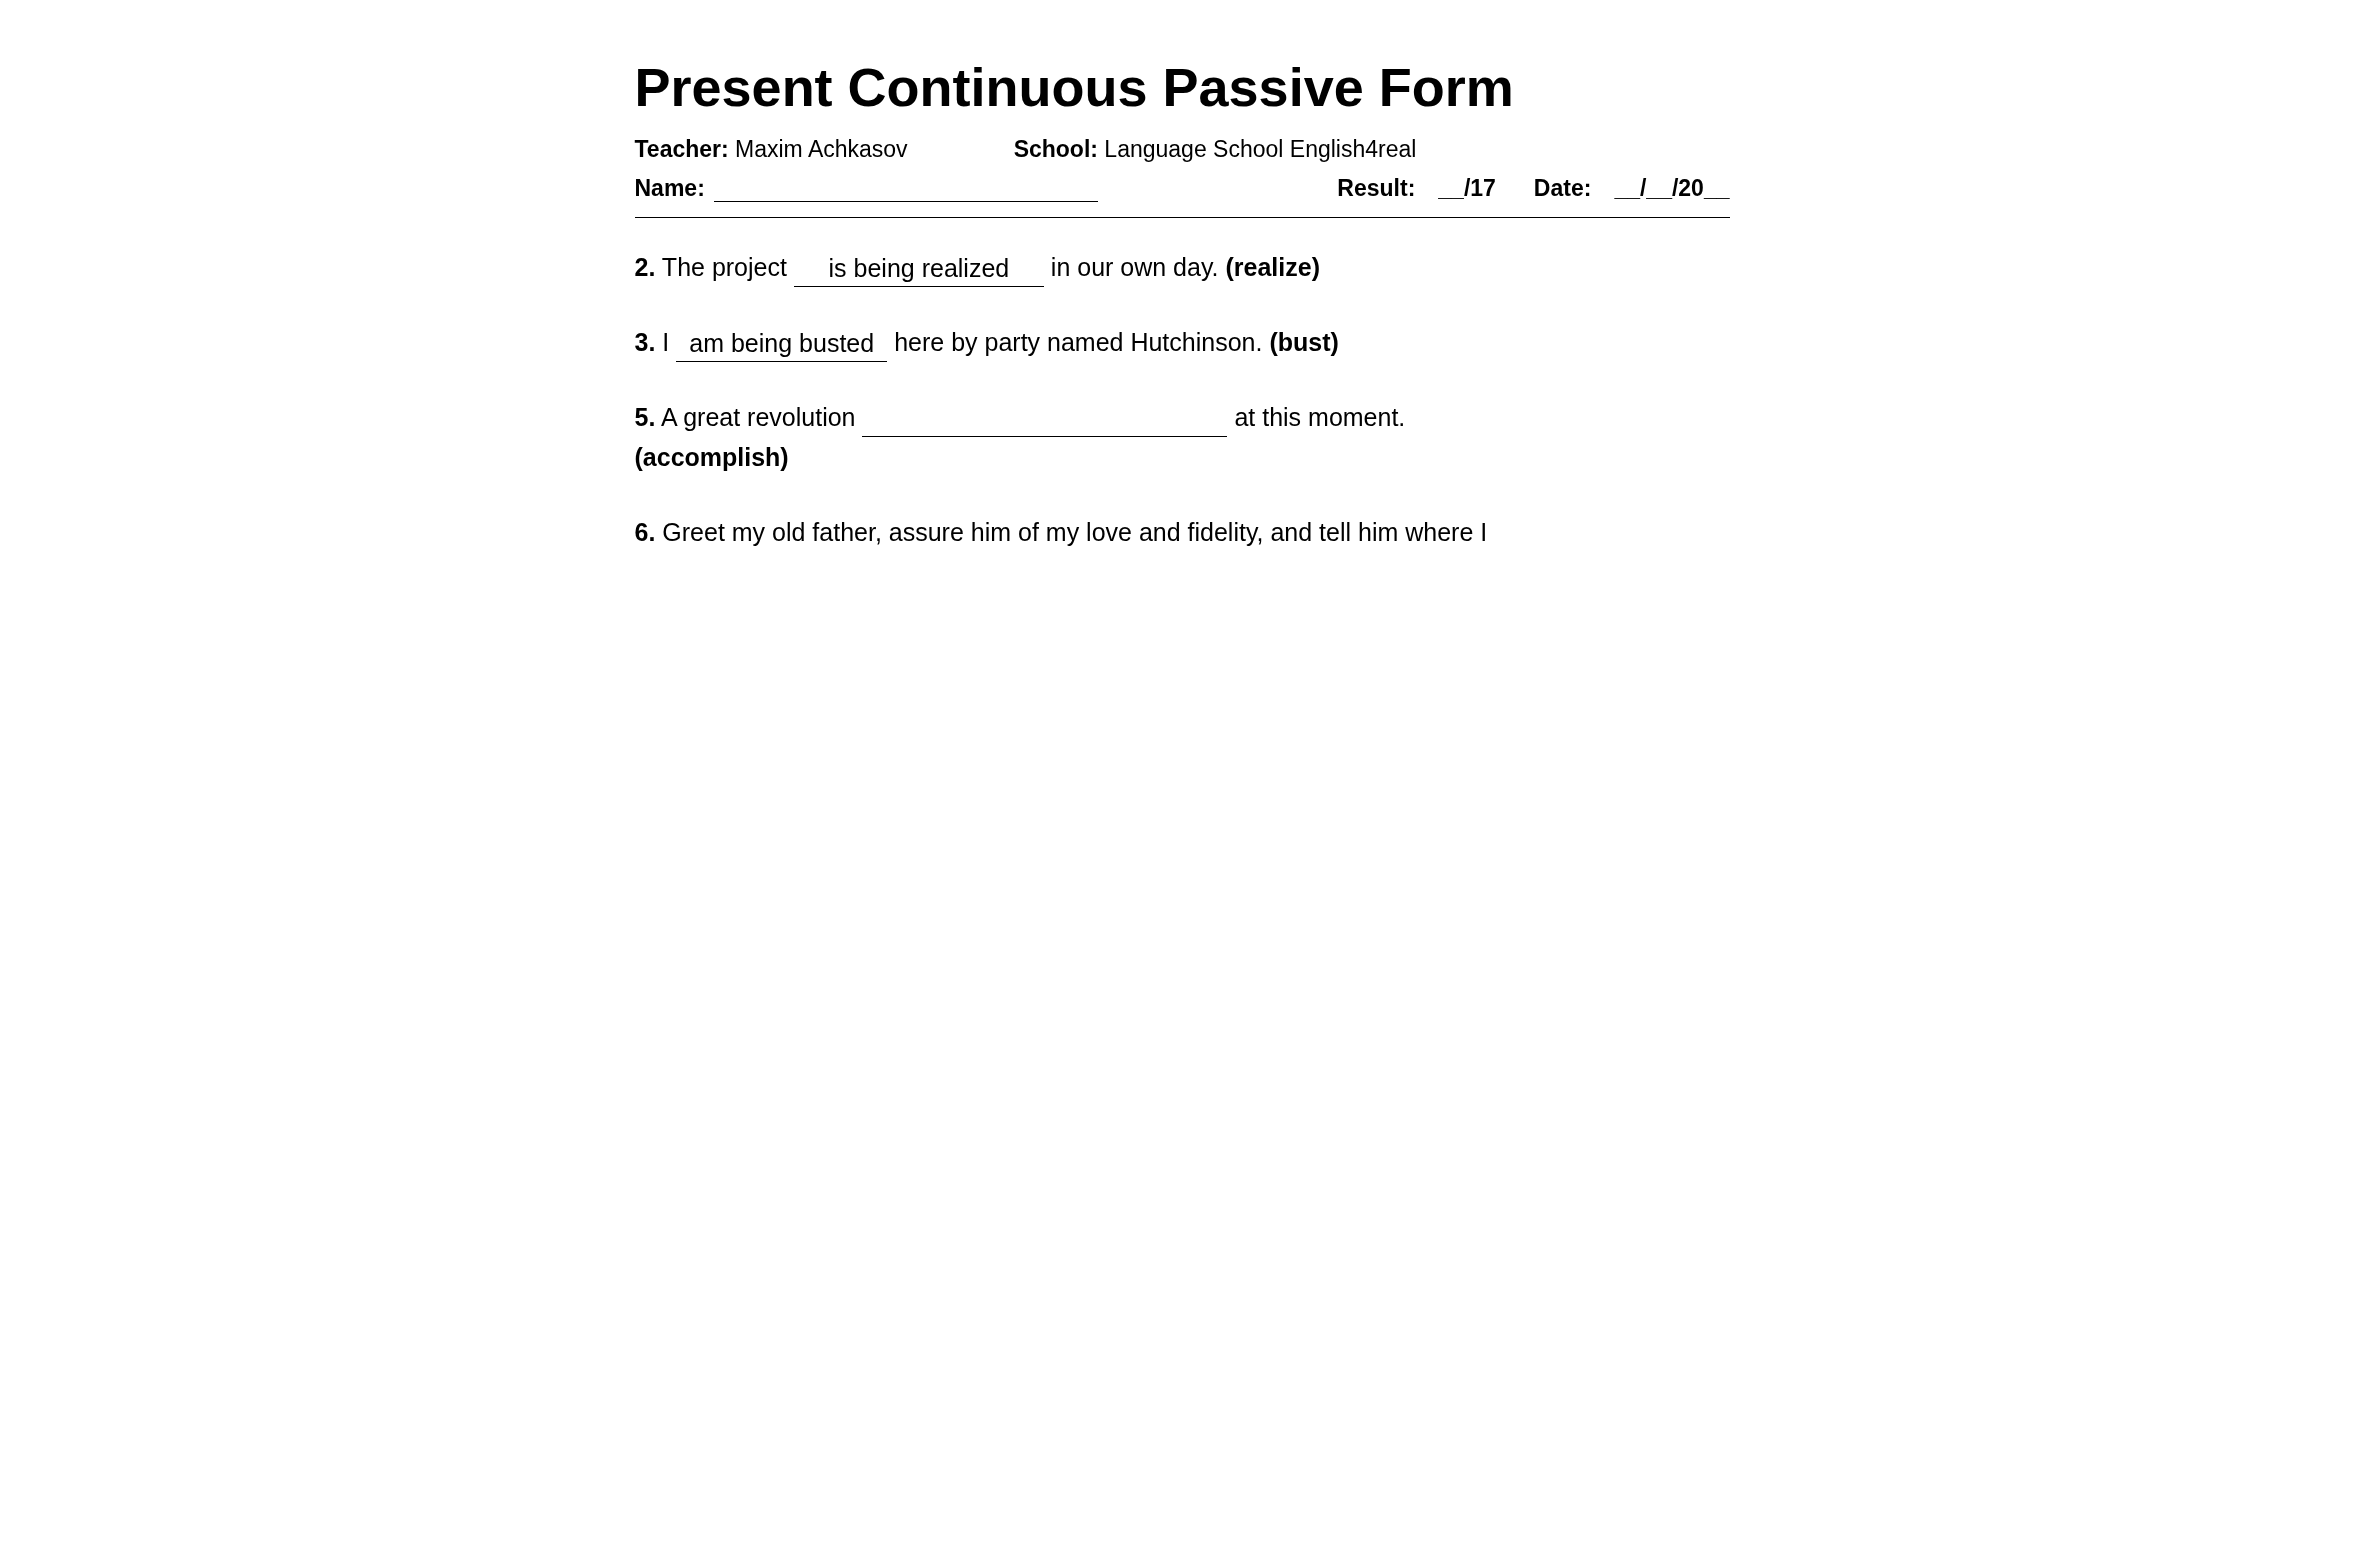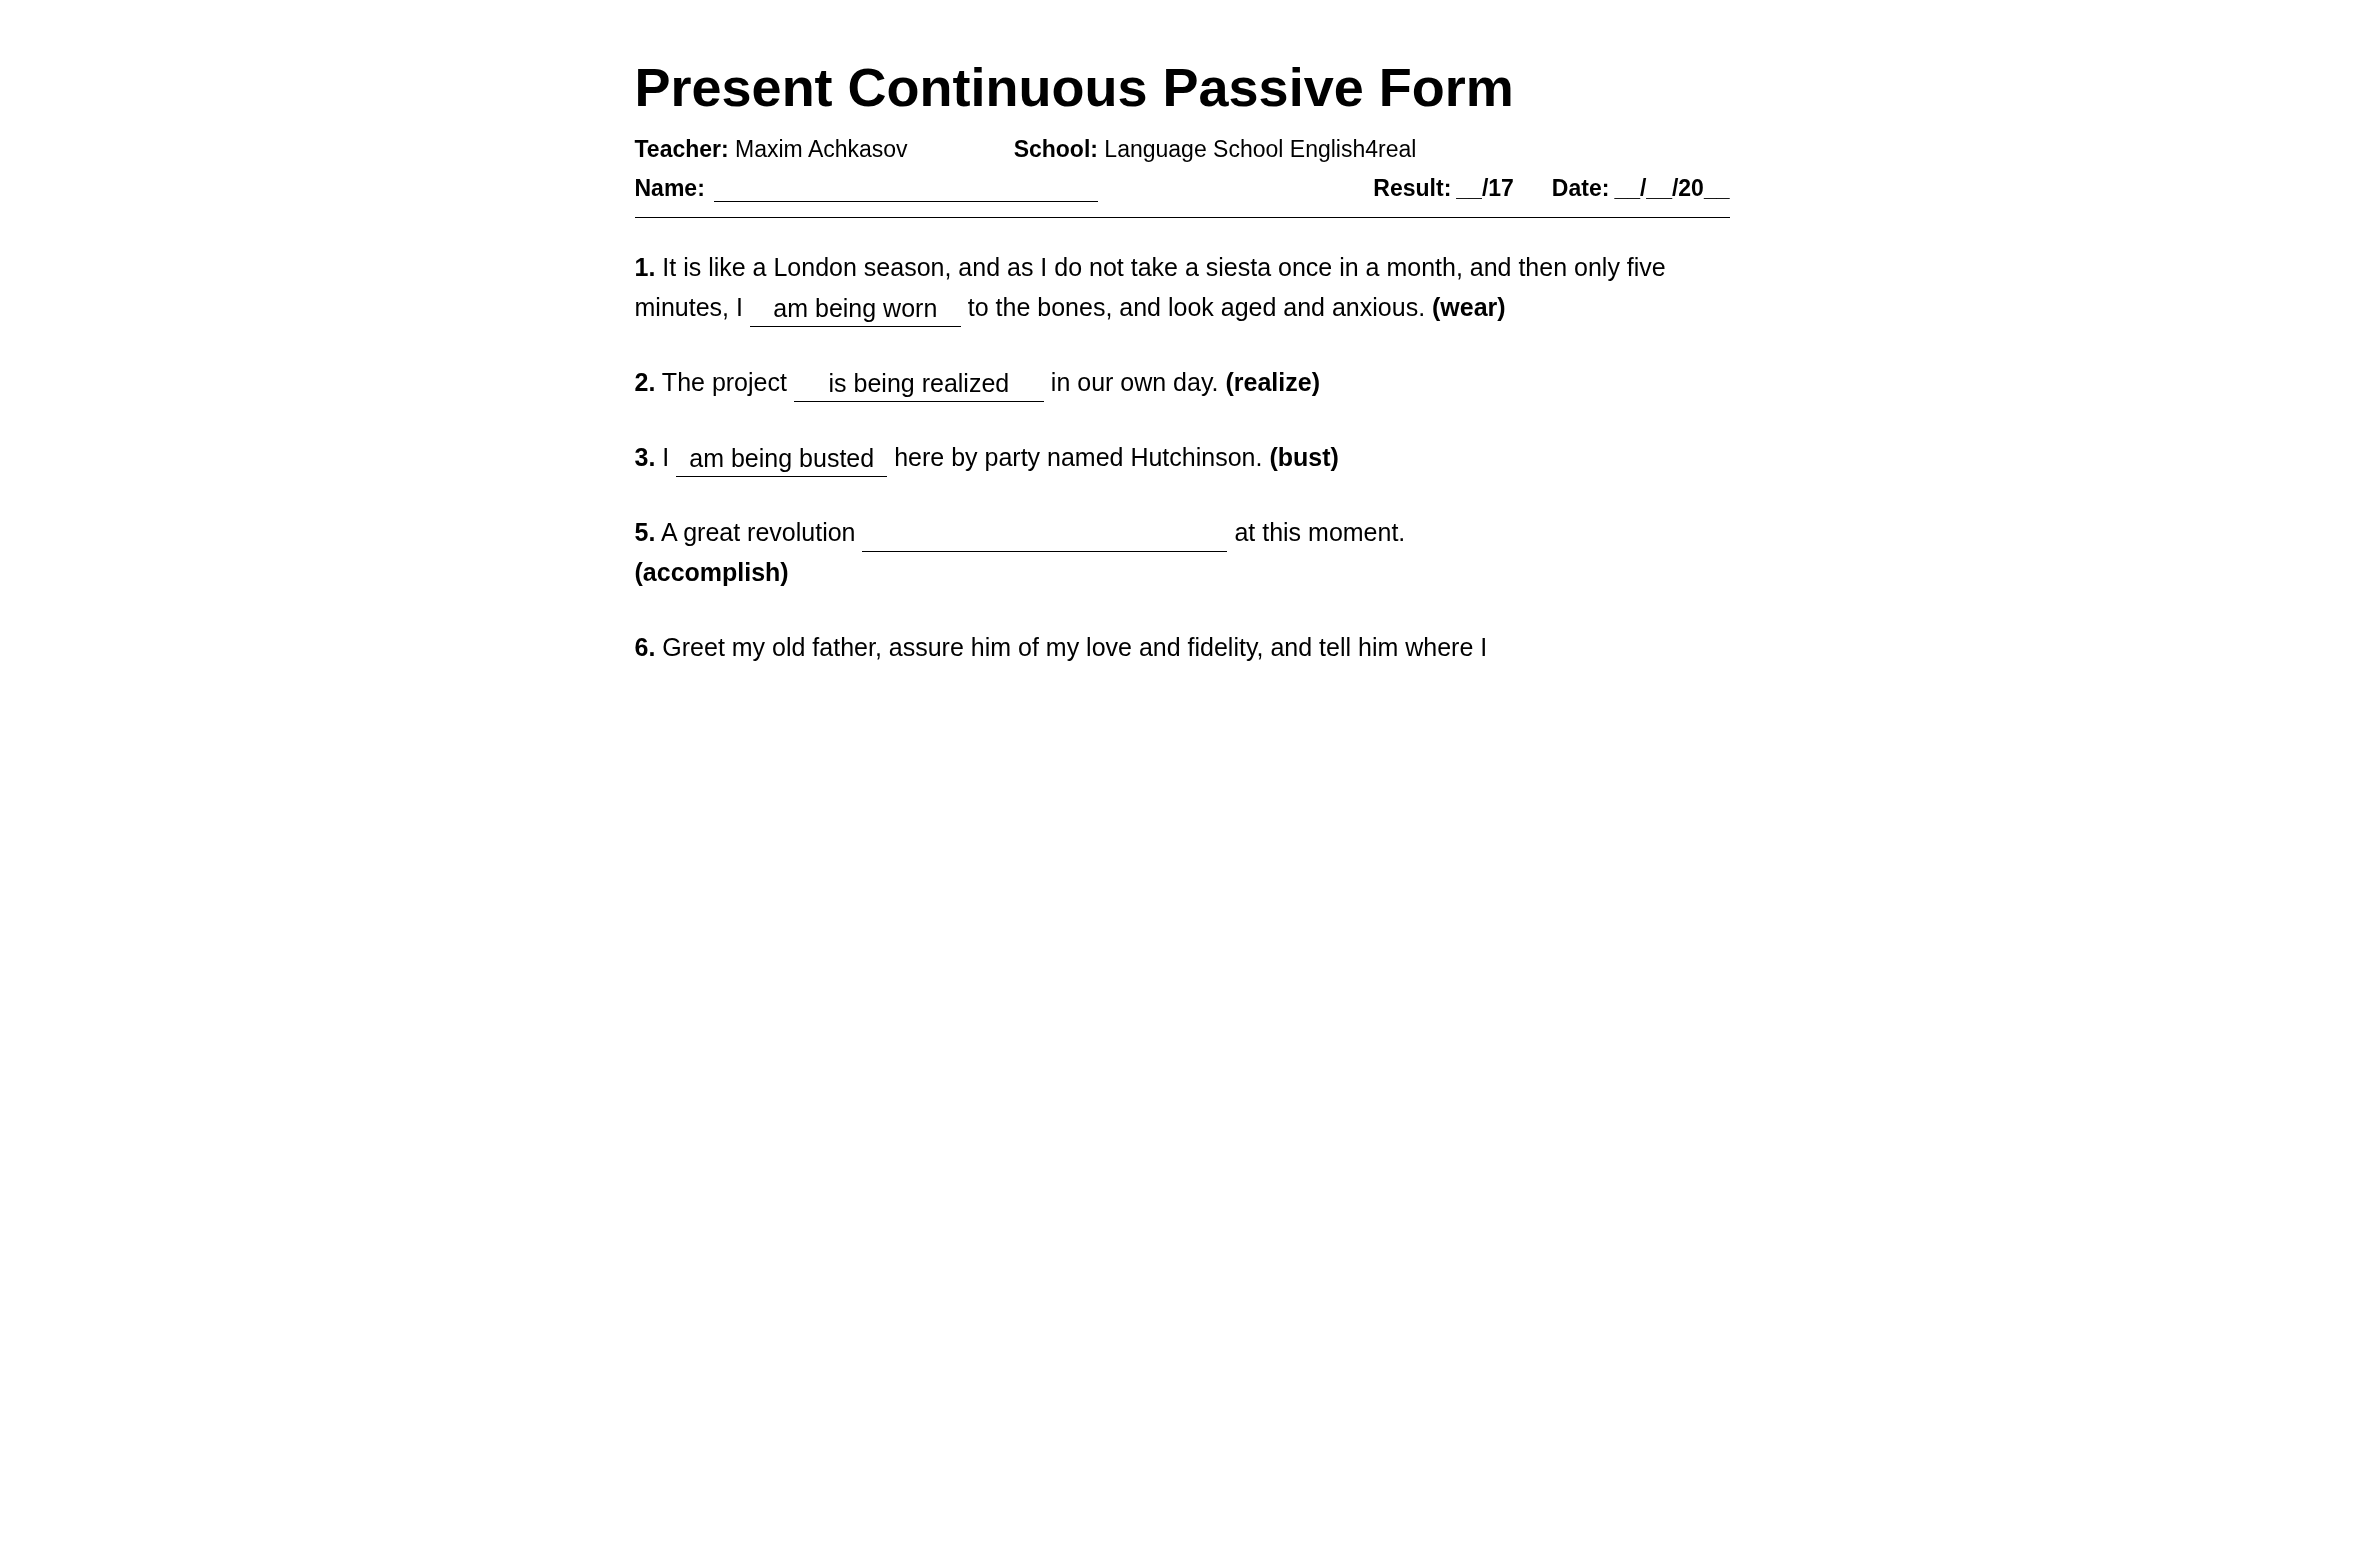--- a/index.html
+++ b/index.html
@@ -62,21 +62,21 @@
 
     .result-date-area {
       display: flex;
       gap: 38px;
       align-items: flex-end;
     }
 
     .result-area, .date-area {
       display: flex;
       align-items: flex-start;
-      gap: 5px;
+      gap: 23px;
     }
 
     .questions {
       font-size: 25px;
       line-height: 1.6;
     }
 
     .question {
       margin-bottom: 35px;
     }
@@ -136,27 +136,20 @@
     </div>
     <div class="date-area">
       <span>Date:</span>
       <span>__/__/20__</span>
     </div>
   </div>
 </div>
 
 <div class="questions">
 
-  <div class="question">
-    <span class="question-number">1.</span>
-    <span> It is like a London season, and as I do not take a siesta once in a month, and then only five minutes, I </span>
-    <span class="answer-blank narrow">am being worn</span>
-    <span> to the bones, and look aged and anxious. </span>
-    <span class="verb-hint">(wear)</span>
-  </div>
 
   <div class="question">
     <span class="question-number">2.</span>
     <span> The project </span>
     <span class="answer-blank">is being realized</span>
     <span> in our own day. </span>
     <span class="verb-hint">(realize)</span>
   </div>
 
   <div class="question">

